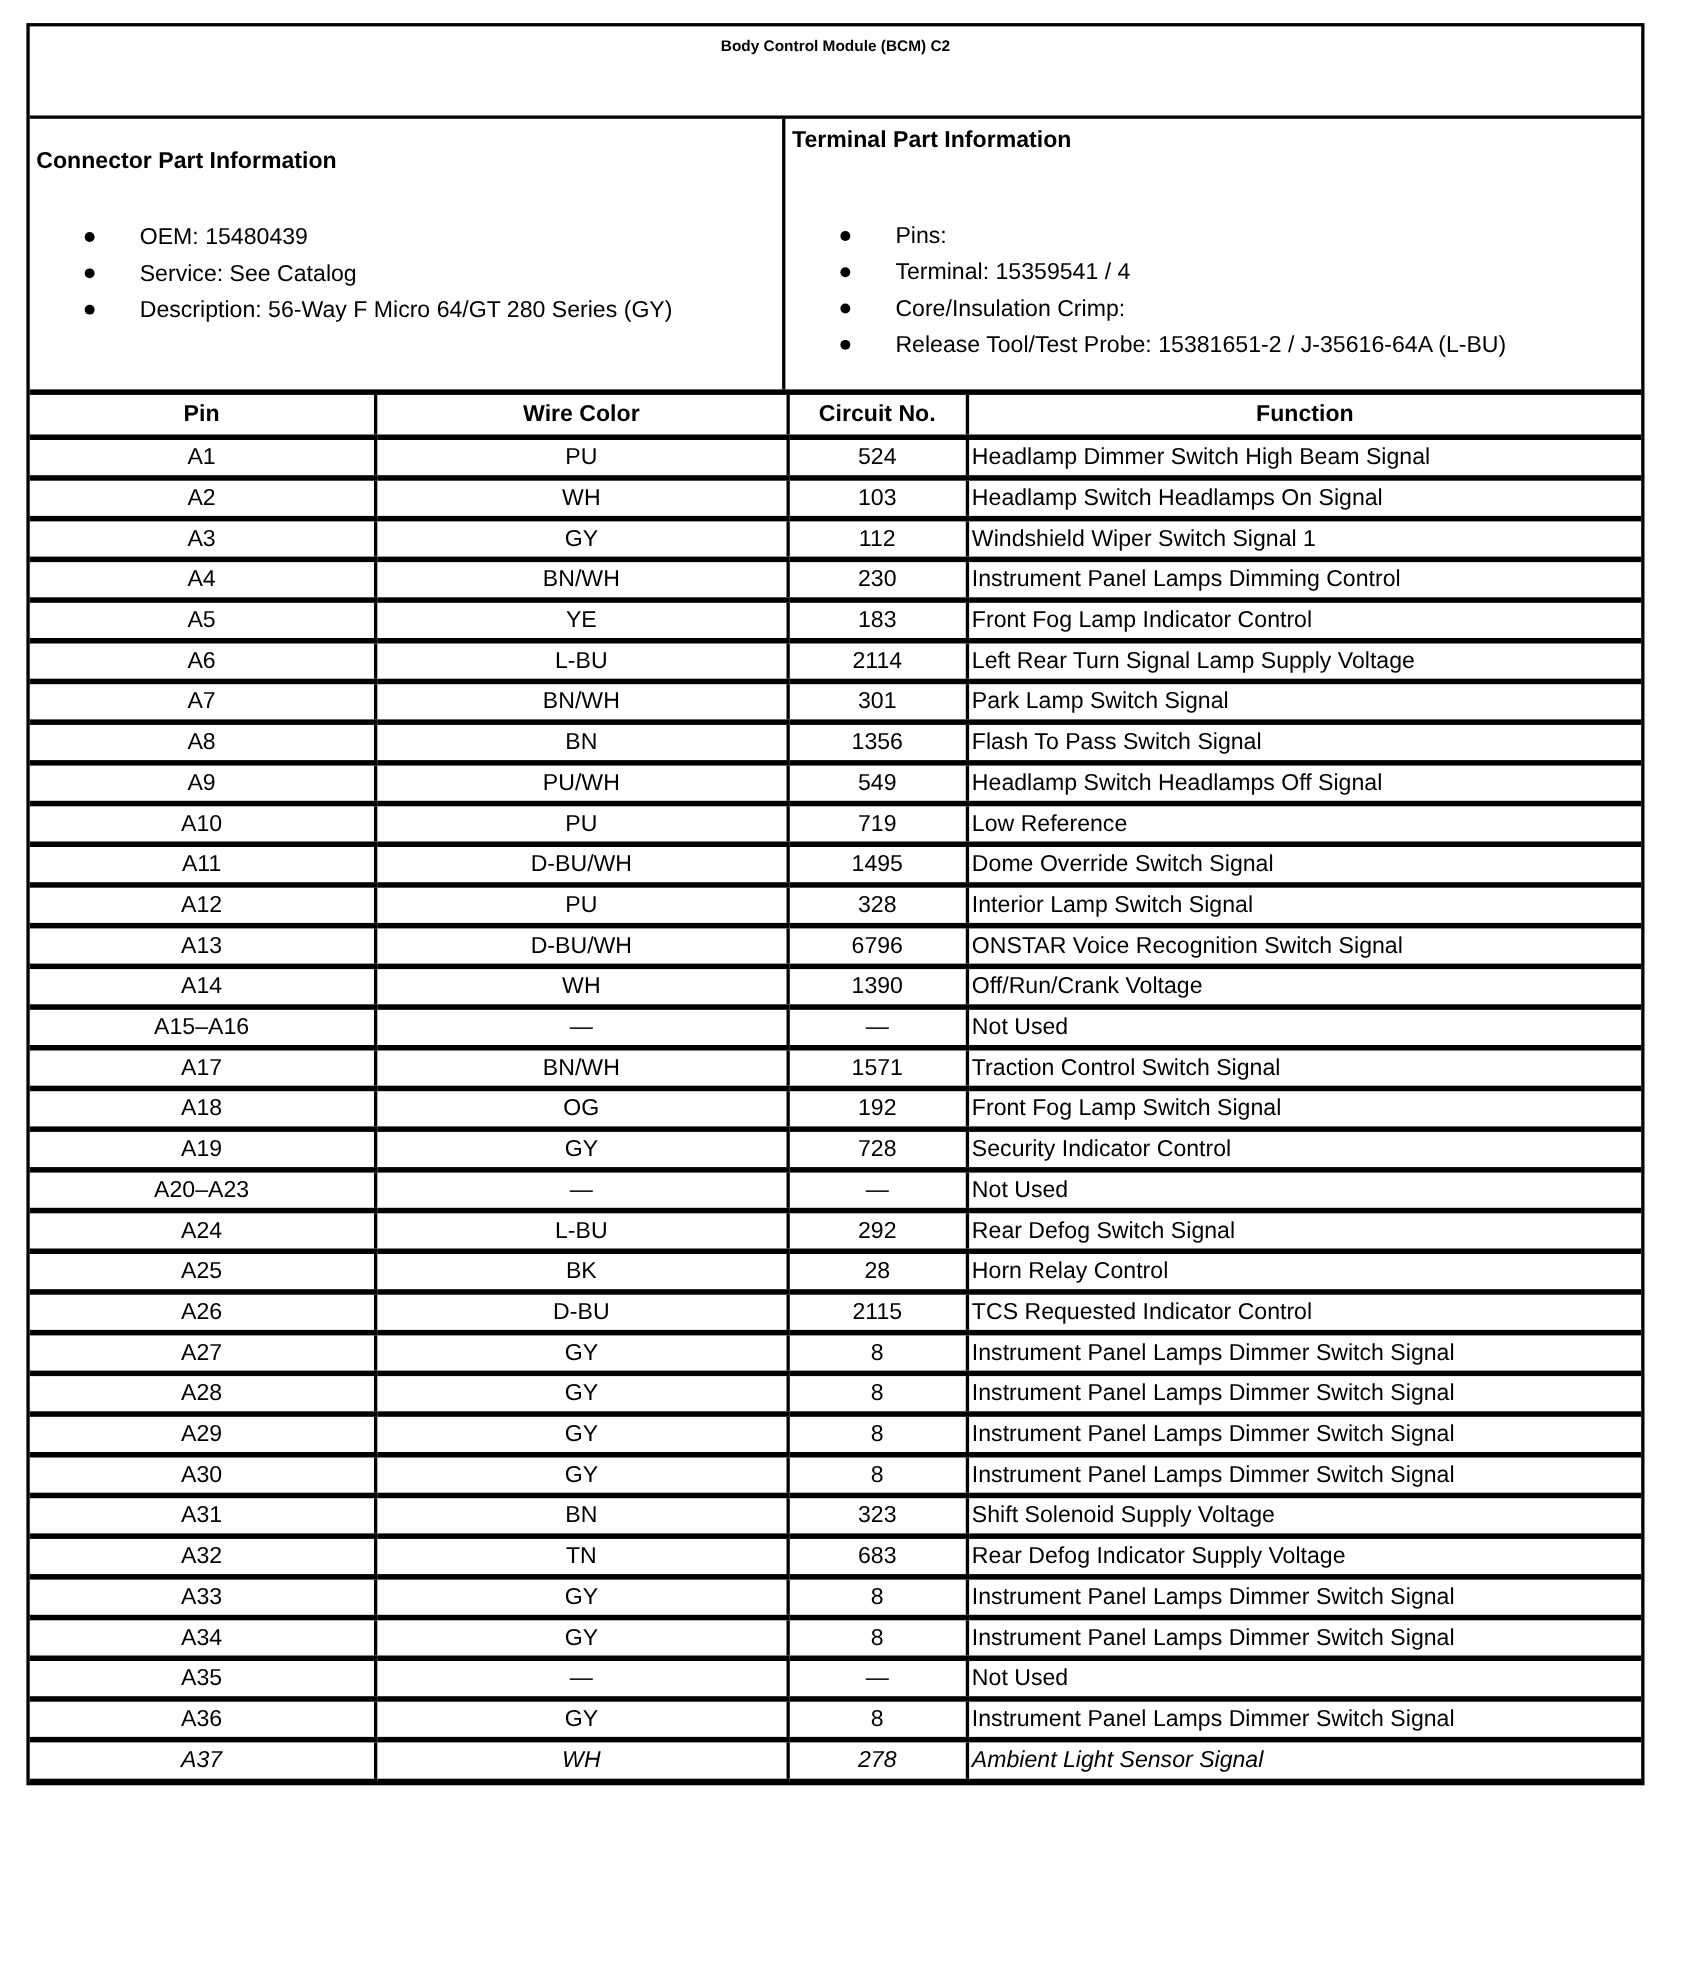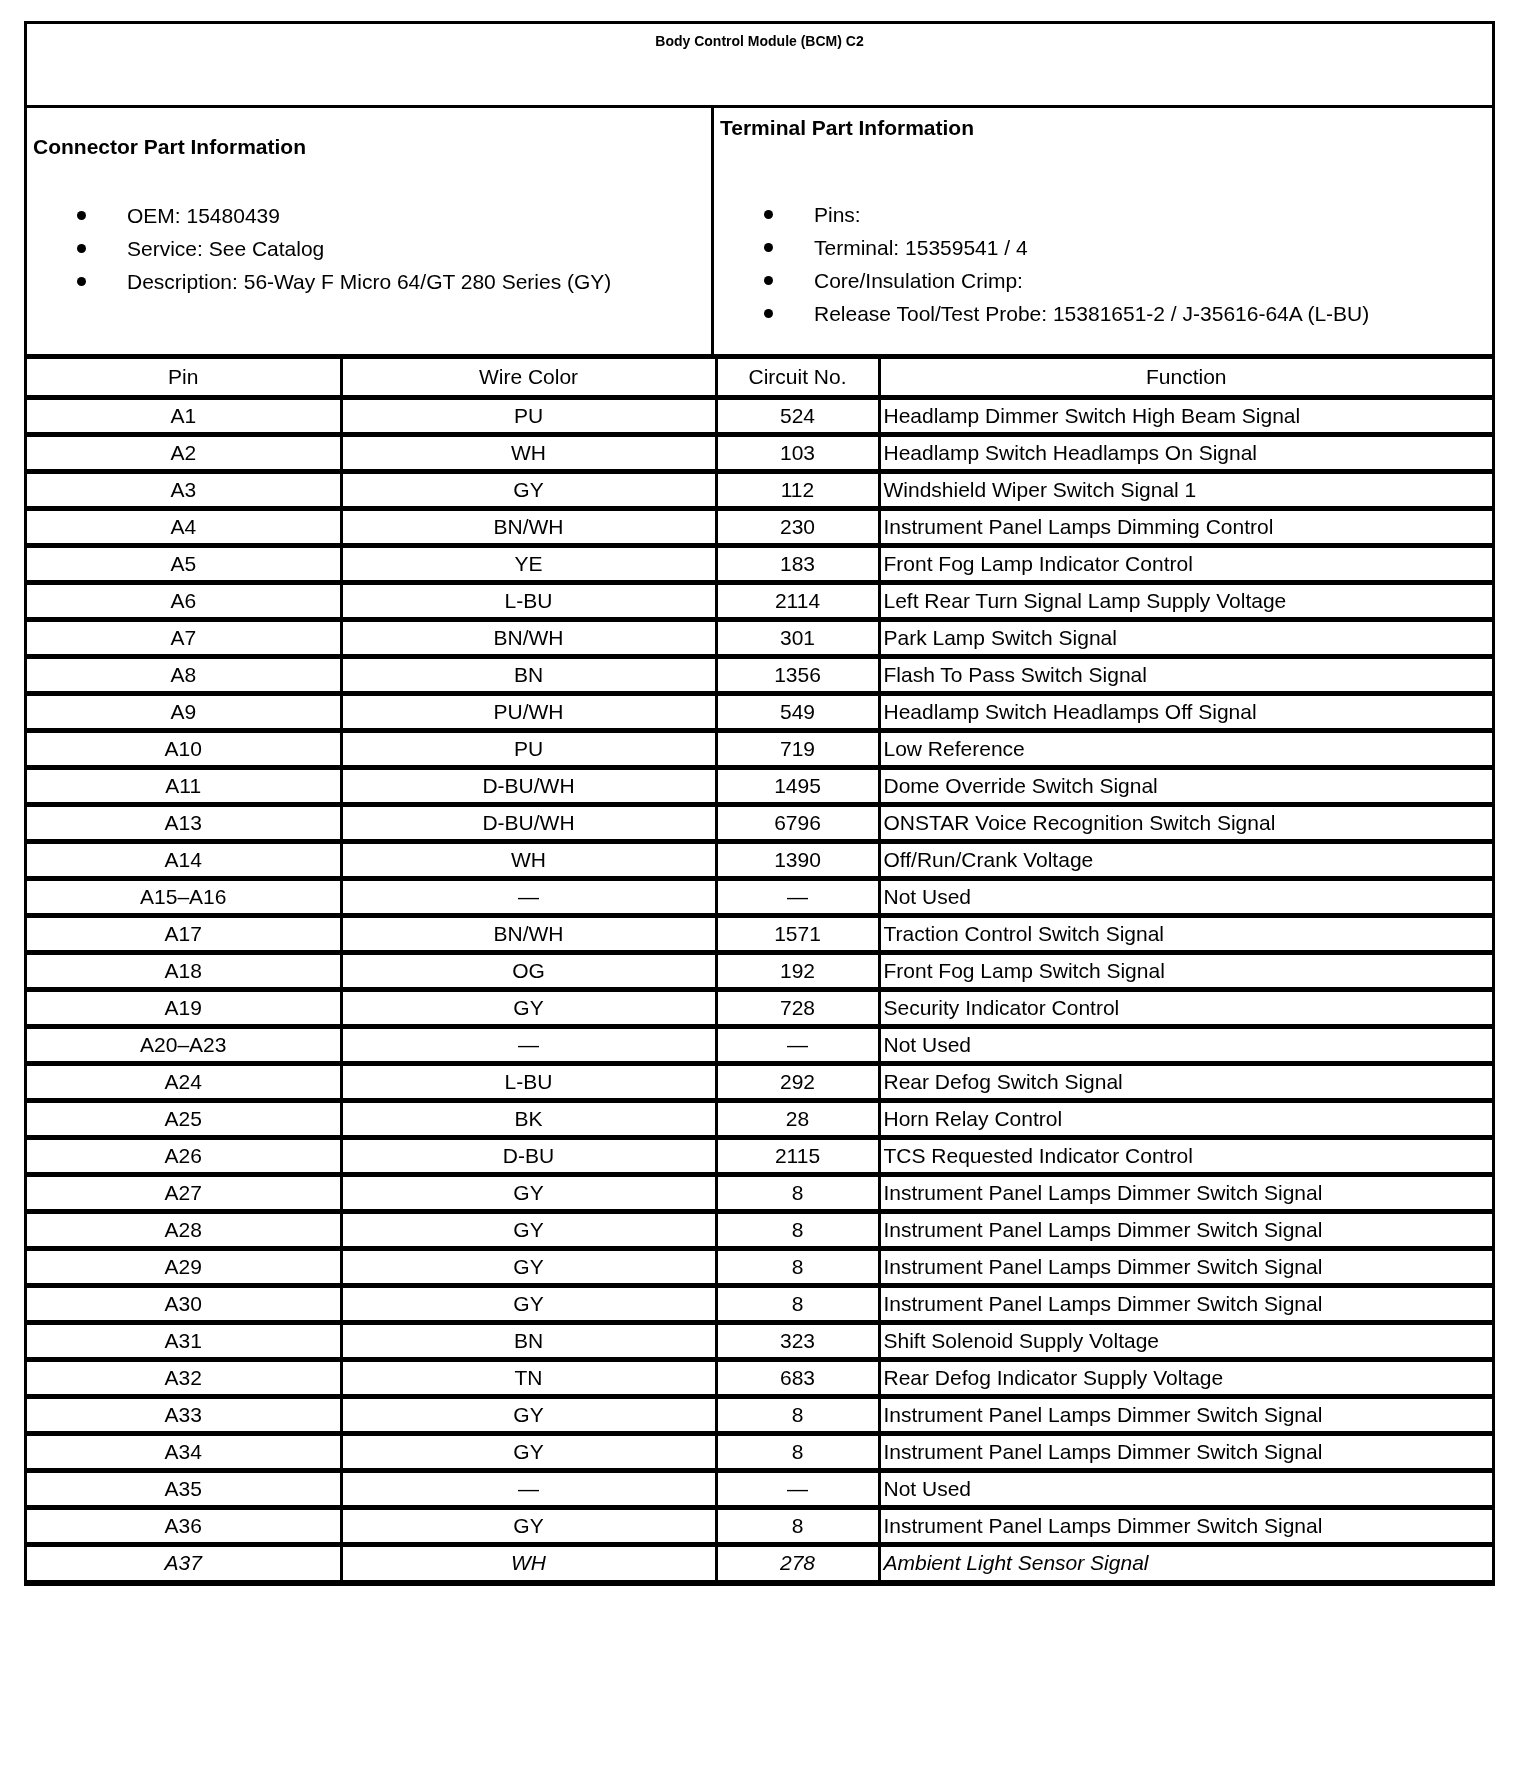--- a/index.html
+++ b/index.html
@@ -48,21 +48,21 @@
   table.pins col.c-wire { width: 375px; }
   table.pins col.c-circ { width: 163px; }
   table.pins col.c-func { width: auto; }
   table.pins th, table.pins td {
     height: 37px; padding: 0; font-size: 21px; box-sizing: border-box;
     border-left: 3px solid #000; border-top: 5px solid #000;
     white-space: nowrap; overflow: hidden;
   }
   table.pins tr:first-child th { border-top: none; }
   table.pins th:first-child, table.pins td:first-child { border-left: none; }
-  table.pins th { font-weight: normal; text-align: center; height: 38px; }
+  table.pins th { font-weight: bold; text-align: center; height: 38px; }
   table.pins td { text-align: center; }
   table.pins td.func { text-align: left; padding-left: 3px; margin-left: 24px; }
   table.pins tr:last-child td { border-bottom: 3px solid #000; font-style: italic; }
 </style>
 </head>
 <body>
 
 <div class="sheet">
   <div class="title-row">
     <span class="title">Body Control Module (BCM) C2</span>
@@ -164,20 +164,26 @@
           <td>719</td>
           <td class="func">Low Reference</td>
         </tr>
         <tr>
           <td>A11</td>
           <td>D-BU/WH</td>
           <td>1495</td>
           <td class="func">Dome Override Switch Signal</td>
         </tr>
         <tr>
+          <td>A12</td>
+          <td>PU</td>
+          <td>328</td>
+          <td class="func">Interior Lamp Switch Signal</td>
+        </tr>
+        <tr>
           <td>A13</td>
           <td>D-BU/WH</td>
           <td>6796</td>
           <td class="func">ONSTAR Voice Recognition Switch Signal</td>
         </tr>
         <tr>
           <td>A14</td>
           <td>WH</td>
           <td>1390</td>
           <td class="func">Off/Run/Crank Voltage</td>

